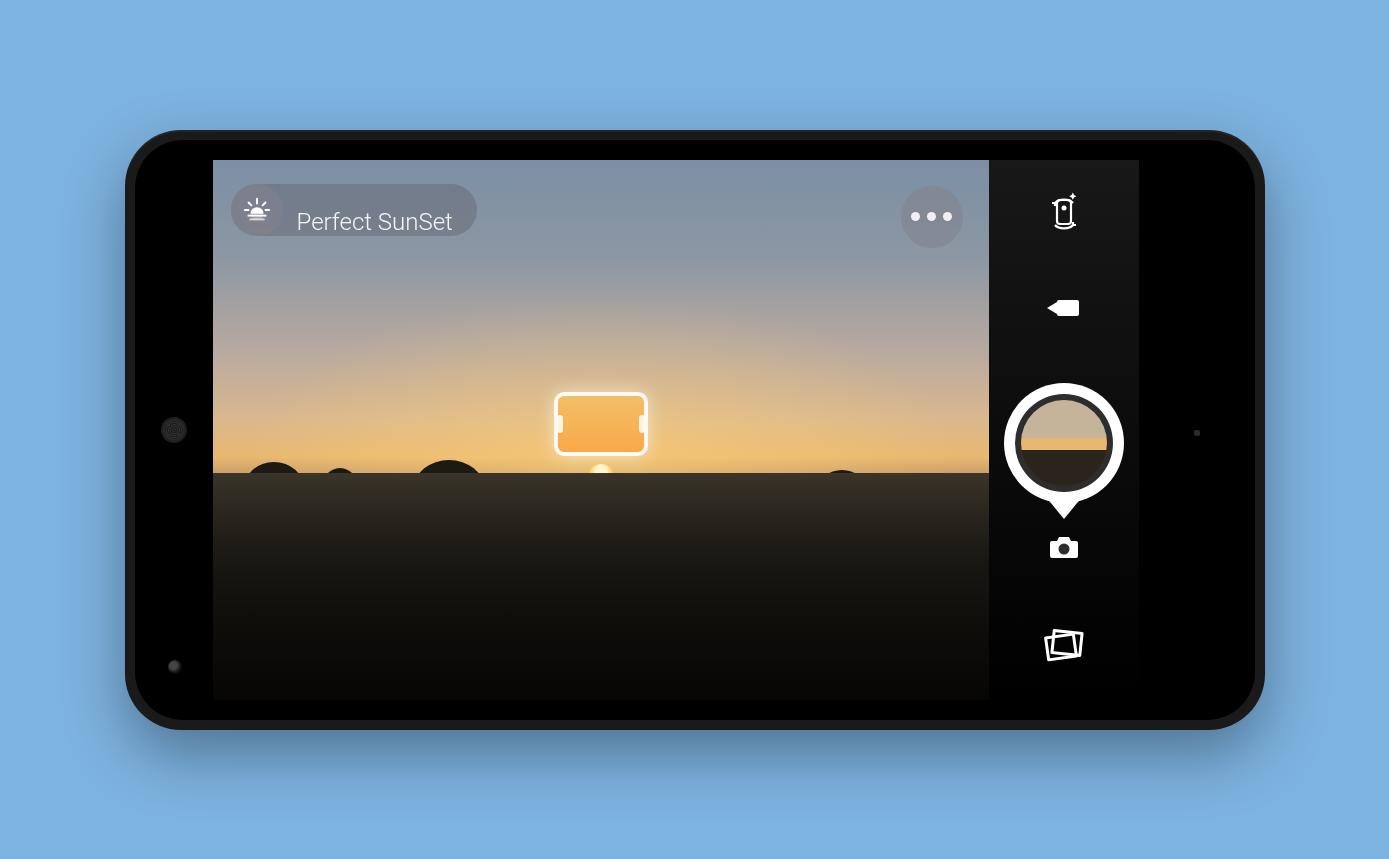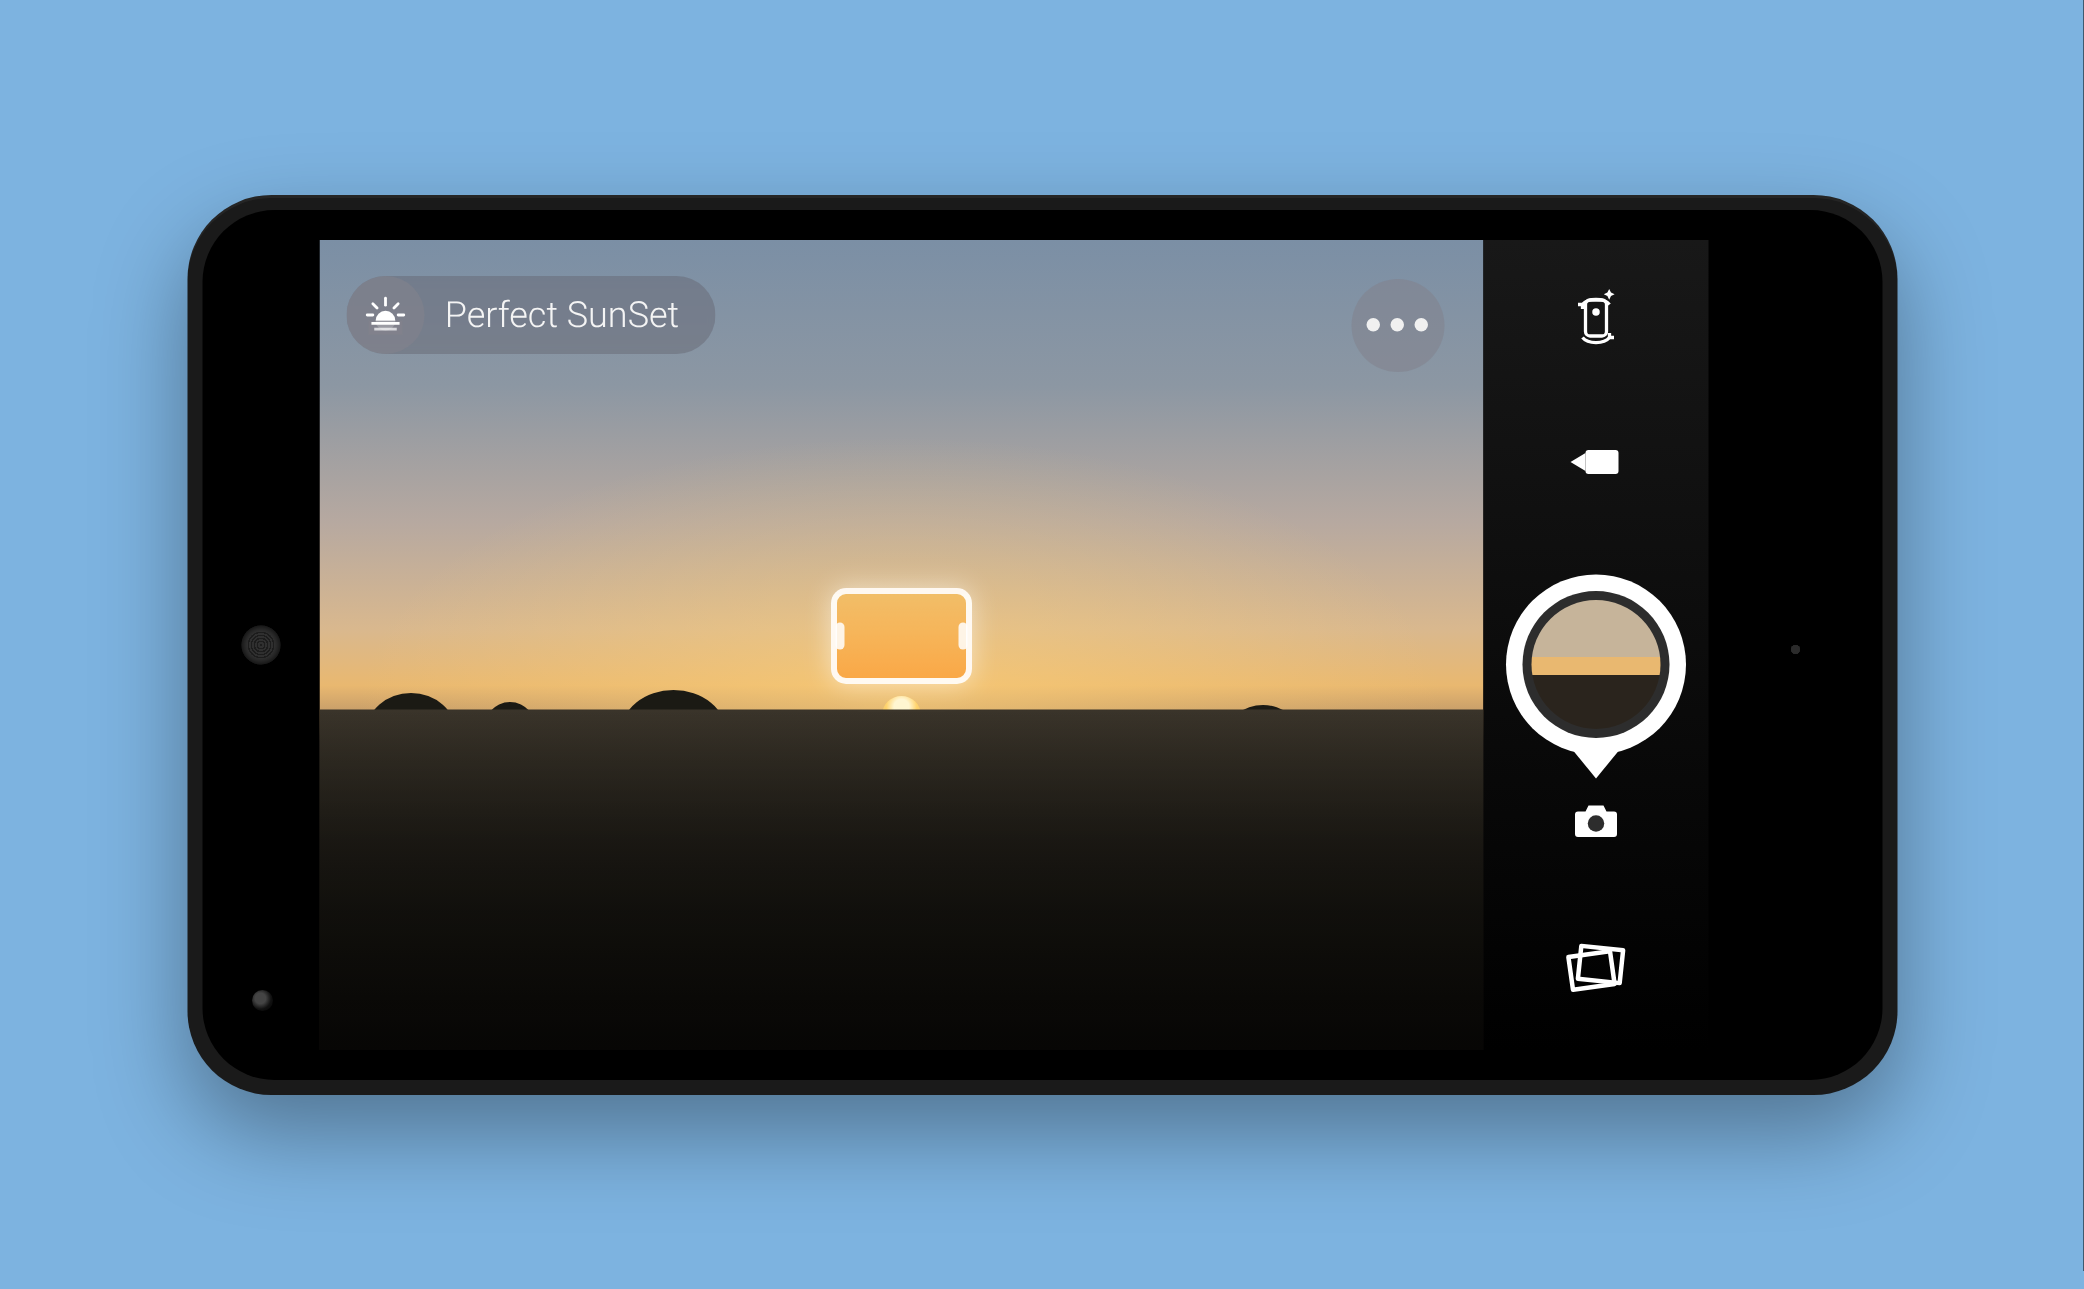--- a/index.html
+++ b/index.html
@@ -139,21 +139,21 @@
     border-radius:60% 60% 40% 40% / 100% 100% 20% 20%;
   }
 
   
   .mode-pill {
     position: absolute;
     top: 24px;
     left: 18px;
     height: 52px;
     display: flex;
-    align-items: center;
+    align-items: flex-end;
     background: rgba(100,100,110,0.45);
     border-radius: 30px;
     padding-right: 24px;
     color: #f4f4f4;
     font-size: 24px;
     font-weight: 300;
     backdrop-filter: blur(2px);
   }
   .mode-pill .icon-wrap{
     width:52px;height:52px;border-radius:50%;

